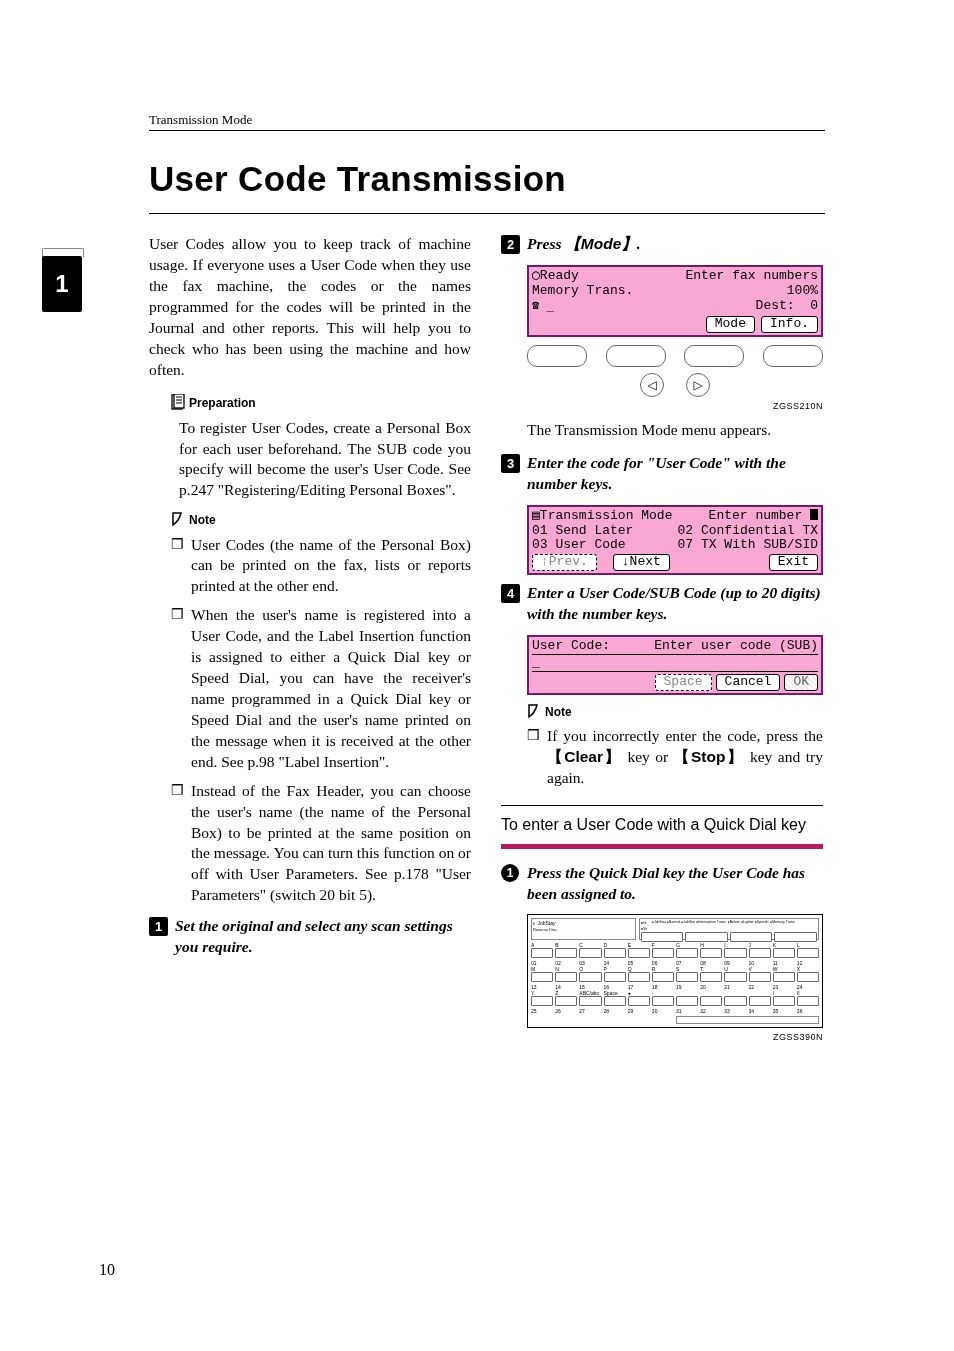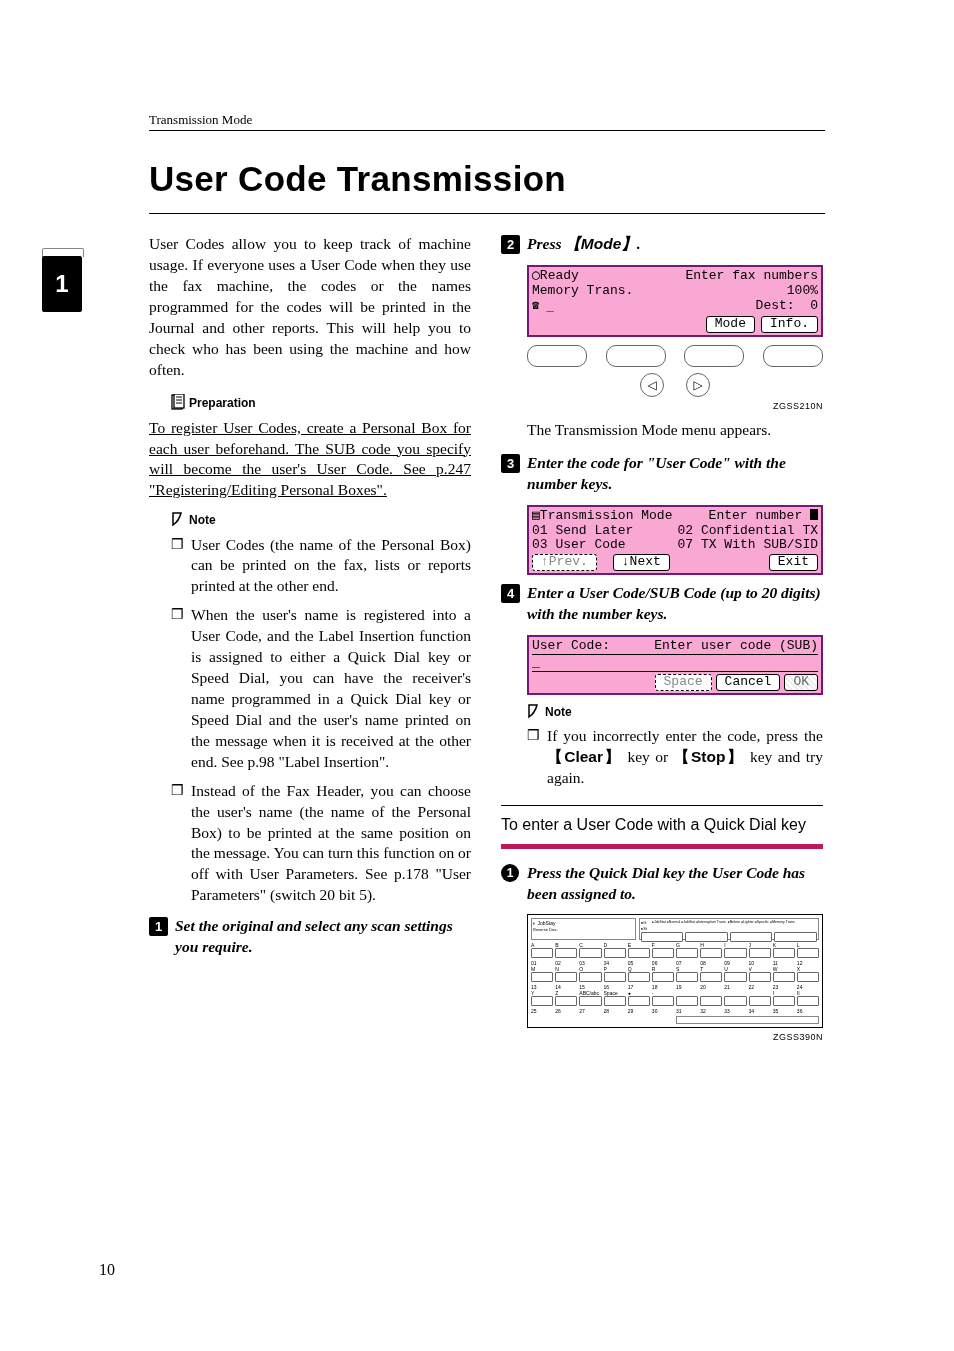--- a/index.html
+++ b/index.html
@@ -8,21 +8,21 @@
   .inner { position: absolute; left: 149px; top: 112px; width: 676px; }
   .running { font-size: 13px; border-bottom: 1px solid #000; padding-bottom: 2px; margin-bottom: 28px; font-family: Georgia, serif; }
   .title { font-family: 'Trebuchet MS', 'Arial Rounded MT Bold', Arial, sans-serif; font-weight: bold; font-size: 35px; letter-spacing: 0.3px; margin-bottom: 14px; }
   .title-rule { border: 0; border-top: 1.2px solid #000; margin: 0 0 20px 0; }
   .cols { display: flex; gap: 30px; }
   .col { width: 322px; font-size: 15.5px; line-height: 1.35; }
   .intro { text-align: justify; margin-bottom: 14px; }
   .section-head { font-family: Arial, Helvetica, sans-serif; font-weight: bold; font-size: 12px; margin: 6px 0 6px 22px; }
   .prep-icon, .note-icon { display:inline-block; width:14px; height:16px; vertical-align:-3px; margin-right:4px; }
   .prep-icon svg, .note-icon svg { display:block; }
-  .prep-body { text-align: justify; margin-bottom: 10px; text-decoration: underline; }
+  .prep-body { margin-left: 30px; text-align: justify; margin-bottom: 10px; }
   .note-list { list-style: none; padding: 0; margin: 0 0 10px 22px; }
   .note-list li { position: relative; padding-left: 20px; text-align: justify; margin-bottom: 8px; }
   .note-list li::before { content: "❒"; position: absolute; left: 0; top: 1px; font-size: 14px; }
   .step { position: relative; padding-left: 26px; margin-bottom: 10px; }
   .step .num { position: absolute; left: 0; top: 1px; width: 19px; height: 19px; background:#000; color:#fff; font-family: Arial, sans-serif; font-weight:bold; font-size:13px; text-align:center; line-height:19px; border-radius:2px; }
   .step .circ { position:absolute; left:0; top:1px; width:18px; height:18px; border-radius:50%; background:#000; color:#fff; font-family:Arial,sans-serif; font-weight:bold; font-size:12px; text-align:center; line-height:18px; }
   .step-text { font-weight: bold; text-align: justify; font-style: italic; }
   .keycap { font-family: Arial, sans-serif; font-weight: bold; }
   .keycap::before { content: "【"; font-weight: bold; }
   .keycap::after { content: "】"; font-weight: bold; }

